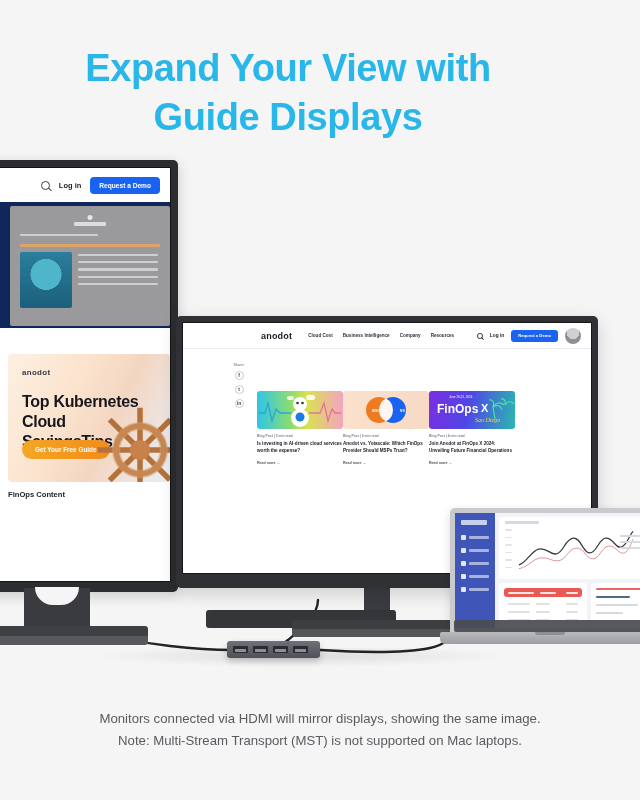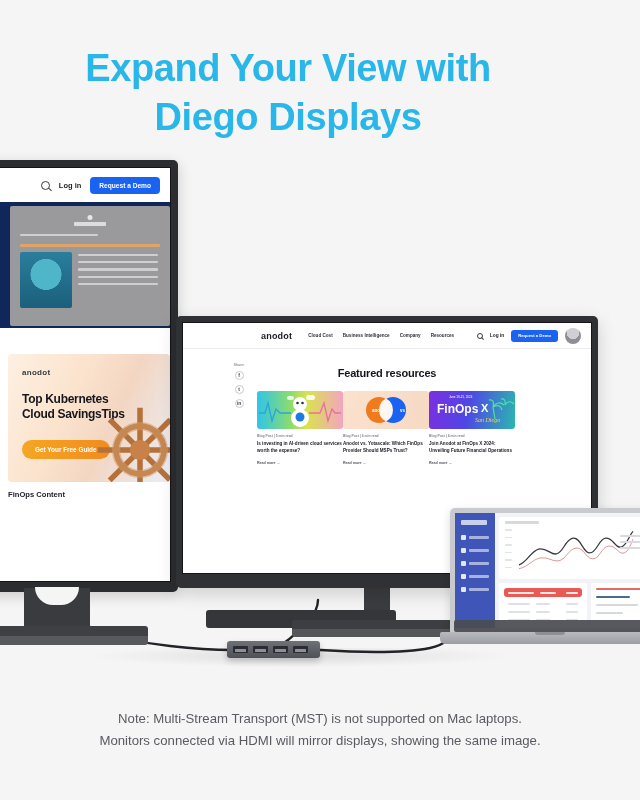--- a/index.html
+++ b/index.html
@@ -91,21 +91,21 @@
 
   
   .ml-promo {
     position:absolute; left:86px; top:186px; width:162px; height:128px;
     border-radius:4px; overflow:hidden;
     background:linear-gradient(115deg,#fdf0e2 0%,#fbe3cd 38%,#f3d6c2 62%,#e9eef6 100%);
   }
   .ml-promo-logo { position:absolute; left:14px; top:14px; font-size:8px; font-weight:700; color:#3a3a44; letter-spacing:.3px; }
   .ml-promo-title {
     position:absolute; left:14px; top:38px; width:118px;
-    font-size:12px; font-weight:700; color:#16161d; line-height:1.25; letter-spacing:-.3px;
+    font-size:16px; font-weight:700; color:#16161d; line-height:1.25; letter-spacing:-.3px;
   }
   .ml-promo-cta {
     position:absolute; left:14px; top:86px;
     background:linear-gradient(90deg,#f5a623,#f08c1e);
     color:#fff; font-size:6.4px; font-weight:700;
     padding:6px 13px; border-radius:11px; white-space:nowrap;
   }
   .ml-wheel {
     position:absolute; right:-16px; bottom:-14px; width:92px; height:92px;
   }
@@ -230,21 +230,21 @@
   .hub-ports i:after { content:""; position:absolute; left:2px; bottom:1.5px; width:11px; height:2.5px; background:#8d9096; border-radius:.5px; }
 
   
   .cable { position:absolute; stroke:#232327; fill:none; stroke-width:2.4; stroke-linecap:round; }
 </style>
 </head>
 <body>
 
 <div class="headline">
   <span class="l1">Expand Your View with</span>
-  <span class="l2">Diego Displays</span>
+  <span class="l2">Guide Displays</span>
 </div>
 
 <div class="scene">
 
   <div class="desk-shadow"></div>
 
   <svg width="640" height="800" style="position:absolute;left:0;top:0;">
     <path class="cable" d="M42,596 C60,618 110,640 170,646 C205,650 222,650 232,650"></path>
     <path class="cable" d="M318,600 C318,616 300,630 288,640 C282,645 276,648 272,650"></path>
     <path class="cable" d="M320,650 C352,652 400,654 430,648 C448,644 452,636 452,628"></path>
@@ -331,21 +331,20 @@
         </span>
       </div>
 
       <div class="mm-share">
         <div class="mm-share-label">Share:</div>
         <div class="mm-share-ic">f</div>
         <div class="mm-share-ic">t</div>
         <div class="mm-share-ic">in</div>
       </div>
 
-      <div class="mm-feat">Featured resources</div>
 
       <div class="mm-cards">
 
         <div class="mm-card">
           <div class="mm-card-img img1">
             <svg viewBox="0 0 86 38" width="86" height="38">
               <path d="M2,22 L8,22 L11,12 L15,30 L19,18 L23,22 L34,22" stroke="#2aa7d8" stroke-width="1.4" fill="none"></path>
               <path d="M52,22 L63,22 L67,12 L71,30 L75,18 L78,22 L84,22" stroke="#e5739b" stroke-width="1.4" fill="none"></path>
               <circle cx="43" cy="13" r="7" fill="#fff"></circle>
               <circle cx="43" cy="27" r="9" fill="#fff"></circle>
@@ -484,15 +483,15 @@
       <i></i>
       <i></i>
       <i></i>
       <i></i>
     </div>
   </div>
 
 </div>
 
 <div class="footnote">
+  <span>Monitors connected via HDMI will mirror displays, showing the same image.</span>
   <span>Note: Multi-Stream Transport (MST) is not supported on Mac laptops.</span>
-  <span>Monitors connected via HDMI will mirror displays, showing the same image.</span>
 </div>
 
 </body></html>

